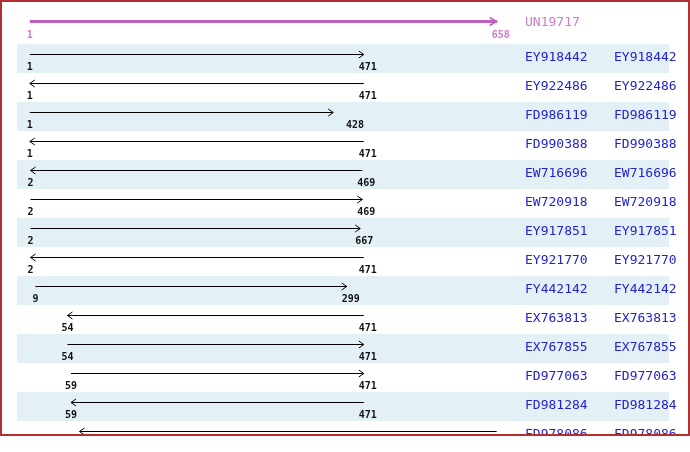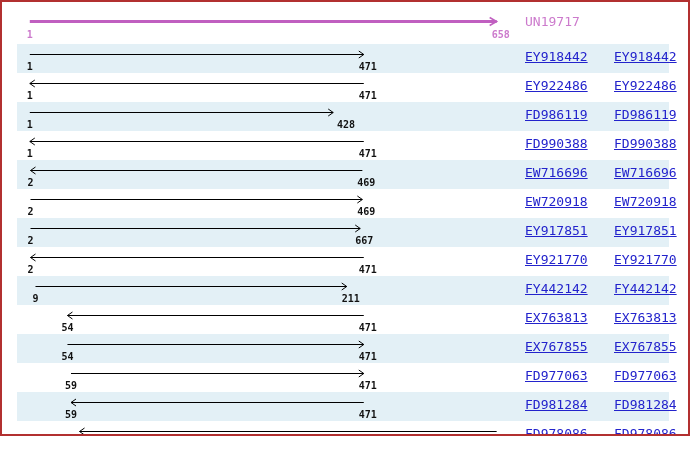--- a/index.html
+++ b/index.html
@@ -39,21 +39,20 @@
     color: var(--coord-color, #111111);
     transform: translateX(-50%);
     white-space:nowrap;
   }
   .acc {
     position:absolute; top:5px;
     font-size:13px;
     color: var(--acc-color, #2323cc);
     white-space:nowrap;
     cursor:pointer;
-    text-decoration:underline;
   }
   .acc1 { left:523px; }
   .acc2 { left:612px; }
 </style>
 </head>
 <body>
 
 <div class="frame">
 
   <div class="header">
@@ -86,21 +85,21 @@
     <span class="coord end" style="left: 365.782px;">471</span>
     <span class="acc acc1">EY922486</span>
     <span class="acc acc2">EY922486</span>
   </div>
       <div class="row hl" style="top: 100px;">
     <svg class="arrow-svg" width="690" height="29">
           <line x1="27.8" x2="331.2262" y1="10.5" y2="10.5" stroke="#000000" stroke-width="1"></line>
           <polyline points="326.2262,7 331.2262,10.5 326.2262,14" fill="none" stroke="#000000" stroke-width="1"></polyline>
         </svg>
     <span class="coord start" style="left: 27.8px;">1</span>
-    <span class="coord end" style="left: 344px; text-align: right;">428</span>
+    <span class="coord end" style="left: 353px; text-align: right;">428</span>
     <span class="acc acc1">FD986119</span>
     <span class="acc acc2">FD986119</span>
   </div>
       <div class="row" style="top: 129px;">
     <svg class="arrow-svg" width="690" height="29">
           <line x1="27.8" x2="361.78200000000004" y1="10.5" y2="10.5" stroke="#000000" stroke-width="1"></line>
           <polyline points="32.8,7 27.8,10.5 32.8,14" fill="none" stroke="#000000" stroke-width="1"></polyline>
         </svg>
     <span class="coord start" style="left: 27.8px;">1</span>
     <span class="coord end" style="left: 365.782px;">471</span>
@@ -146,21 +145,21 @@
     <span class="coord end" style="left: 365.782px;">471</span>
     <span class="acc acc1">EY921770</span>
     <span class="acc acc2">EY921770</span>
   </div>
       <div class="row hl" style="top: 274px;">
     <svg class="arrow-svg" width="690" height="29">
           <line x1="33.4848" x2="344.7276" y1="10.5" y2="10.5" stroke="#000000" stroke-width="1"></line>
           <polyline points="339.7276,7 344.7276,10.5 339.7276,14" fill="none" stroke="#000000" stroke-width="1"></polyline>
         </svg>
     <span class="coord start" style="left: 33.4848px;">9</span>
-    <span class="coord end" style="left: 348.728px;">211</span>
+    <span class="coord end" style="left: 348.728px;">299</span>
     <span class="acc acc1">FY442142</span>
     <span class="acc acc2">FY442142</span>
   </div>
       <div class="row" style="top: 303px;">
     <svg class="arrow-svg" width="690" height="29">
           <line x1="65.4618" x2="361.78200000000004" y1="10.5" y2="10.5" stroke="#000000" stroke-width="1"></line>
           <polyline points="70.4618,7 65.4618,10.5 70.4618,14" fill="none" stroke="#000000" stroke-width="1"></polyline>
         </svg>
     <span class="coord start" style="left: 65.4618px;">54</span>
     <span class="coord end" style="left: 365.782px;">471</span>

